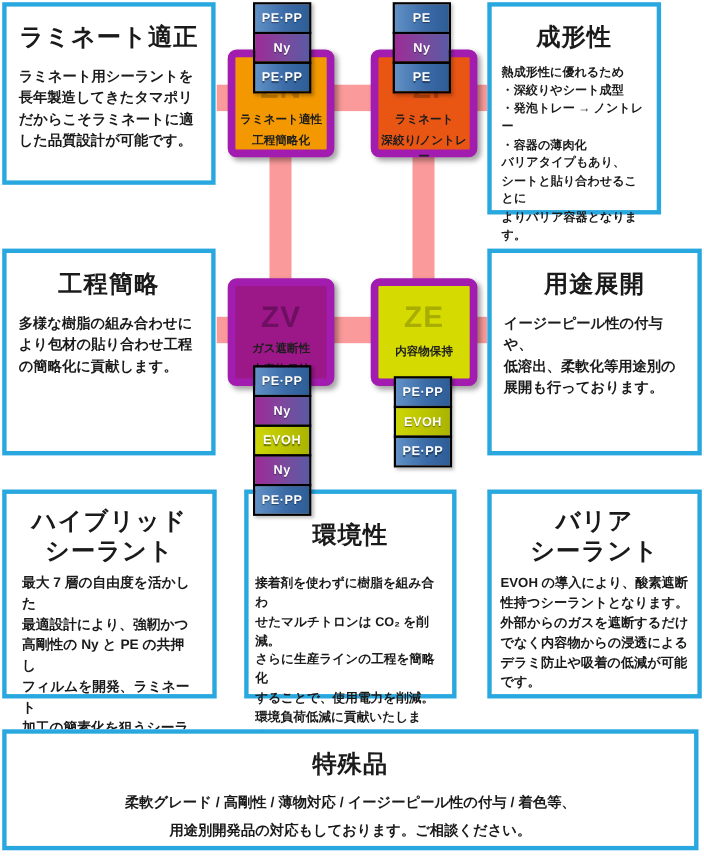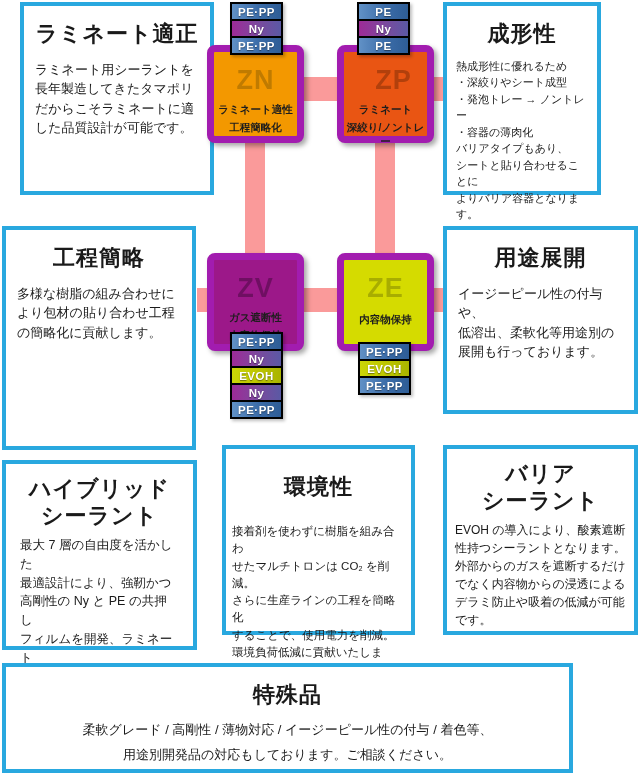--- a/index.html
+++ b/index.html
@@ -10,36 +10,36 @@
   
   .panel{
     position:absolute;box-sizing:border-box;background:#ffffff;
     border:4px solid #29a8df;z-index:2;
   }
   .panel-title{
     margin-top:14px;text-align:center;font-size:22px;font-weight:bold;
     letter-spacing:1px;line-height:1.25;white-space:pre-line;color:#1a1a1a;
   }
   .panel-body{
-    margin-top:12px;padding:0 11px;font-size:13px;font-weight:normal;
+    margin-top:12px;padding:0 11px;font-size:13px;font-weight:bold;
     line-height:1.5;white-space:pre-line;color:#1a1a1a;
   }
-  #p-laminate{left:20px;top:2px;width:194px;height:193px;}
+  #p-laminate{left:2px;top:2px;width:194px;height:166px;}
   #p-formability{left:443px;top:2px;width:158px;height:193px;}
   #p-formability .panel-body{font-size:11px;margin-top:10px;padding:0 9px;}
-  #p-process{left:2px;top:226px;width:194px;height:224px;}
+  #p-process{left:2px;top:226px;width:194px;height:188px;}
   #p-applications{left:443px;top:226px;width:195px;height:188px;}
-  #p-hybrid{left:2px;top:445px;width:195px;height:190px;margin-top:15px;}
+  #p-hybrid{left:2px;top:445px;width:195px;height:190px;}
   #p-environment{left:222px;top:445px;width:193px;height:190px;}
   #p-barrier{left:443px;top:445px;width:195px;height:190px;}
   .row3 .panel-title{min-height:56px;display:flex;align-items:center;justify-content:center;margin-top:10px;}
   #p-hybrid .panel-body{font-size:12.5px;margin-top:6px;padding:0 14px;}
   #p-environment .panel-body{font-size:11.5px;margin-top:8px;padding:0 6px;}
   #p-barrier .panel-body{font-size:12px;margin-top:6px;padding:0 8px;}
-  #p-special{left:2px;top:663px;width:571px;height:110px;}
+  #p-special{left:2px;top:663px;width:633px;height:110px;}
   #p-special .panel-body{text-align:center;margin-top:8px;line-height:1.95;}
   
   .conn{position:absolute;background:#fa9a9a;z-index:1;}
   #conn-row-top{left:197px;top:77px;width:246px;height:24px;}
   #conn-row-mid{left:197px;top:288px;width:246px;height:24px;}
   #conn-col-left{left:245px;top:90px;width:20px;height:215px;}
   #conn-col-right{left:375px;top:90px;width:20px;height:215px;}
   
   .node{
     position:absolute;box-sizing:border-box;width:97px;height:98px;z-index:3;
@@ -58,21 +58,21 @@
   #n-ze{left:337px;top:253px;background:#d5db00;}
   #n-ze .node-code{color:#a8ad00;}
   #n-ze .node-sub2{margin-top:9px;}
   
   .stack{position:absolute;width:53px;z-index:4;box-shadow:2px 2px 3px rgba(0,0,0,0.25);}
   #s-zn{left:230px;top:2px;}
   #s-zp{left:357px;top:2px;}
   #s-zv{left:230px;top:332px;}
   #s-ze{left:358px;top:342px;}
   .layer{
-    box-sizing:border-box;height:19px;border:2px solid #000;margin-top:-2px;
+    box-sizing:border-box;height:29px;border:2px solid #000;margin-top:-2px;
     display:flex;align-items:center;justify-content:center;
     color:#ffffff;font-size:11.5px;font-weight:bold;letter-spacing:0.5px;
     text-shadow:0 1px 1px rgba(0,0,0,0.45);
   }
   .layer:first-child{margin-top:0;}
   .layer-blue{background:linear-gradient(90deg,#6191c6 0%,#3b6ca8 55%,#2e5d96 100%);}
   .layer-purple{background:linear-gradient(90deg,#9d2b97 0%,#7a4a9e 55%,#5a59a4 100%);}
   .layer-yellow{background:linear-gradient(90deg,#ccd607 0%,#bcc400 55%,#a9b400 100%);}
 </style>
 </head>

